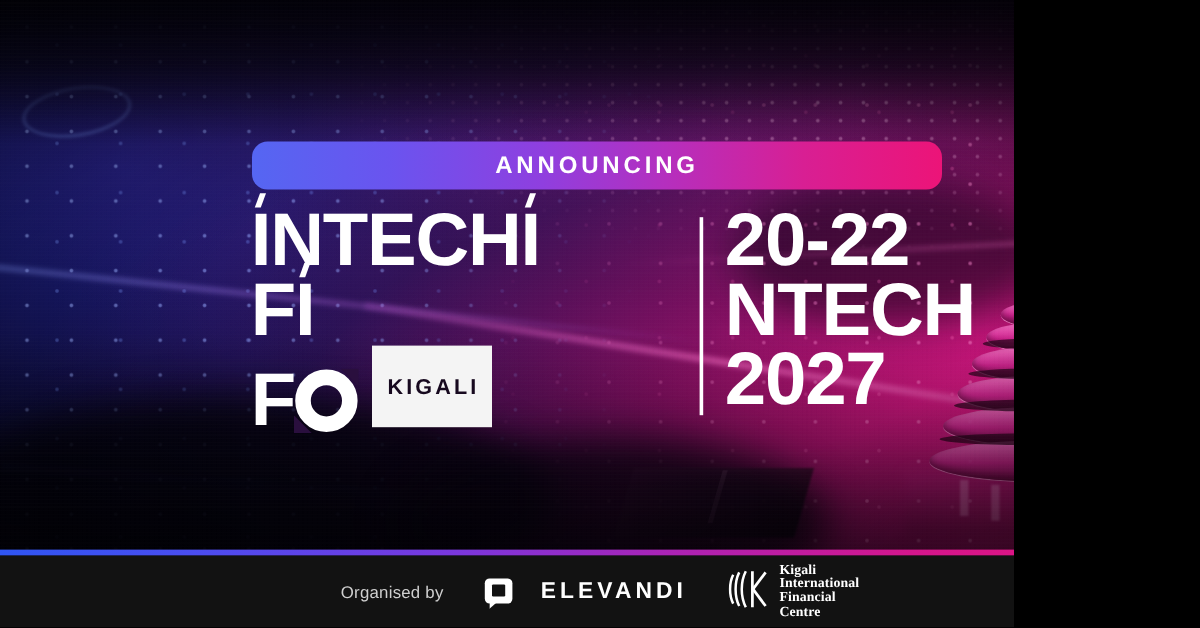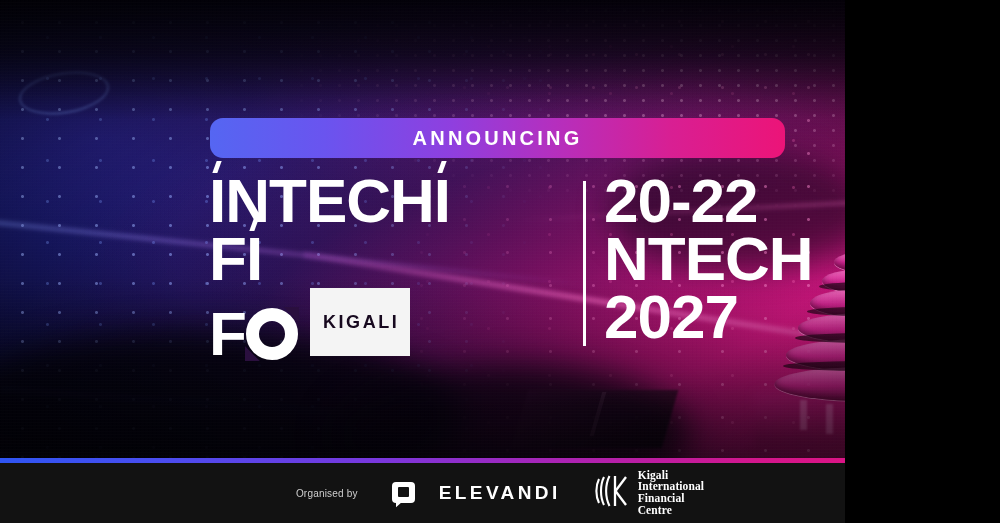--- a/index.html
+++ b/index.html
@@ -134,21 +134,21 @@
     position:absolute;left:0;top:458px;width:1000px;height:5px;
     background:linear-gradient(90deg,#2f55f2 0%,#4a4df0 16%,#7a37dd 38%,#ab23b4 56%,#d4168c 76%,#e8127a 100%);
   }
 
   
   .footer{
     position:absolute;left:0;top:463px;width:1000px;height:60px;
     background:#121212;
     display:flex;align-items:center;justify-content:center;gap:34px;
   }
-  .org-by{color:#cfcfcf;font-size:10px;letter-spacing:.2px;}
+  .org-by{color:#cfcfcf;font-size:14px;letter-spacing:.2px;}
 
   .elevandi{display:flex;align-items:center;gap:24px;}
   .elev-mark{position:relative;width:23px;height:23px;}
   .elev-mark .outer{
     position:absolute;left:0;top:0;width:23px;height:21px;
     background:#fff;border-radius:4px;
   }
   .elev-mark .inner{
     position:absolute;left:6px;top:5px;width:11px;height:10px;
     background:#121212;border-radius:1px;

